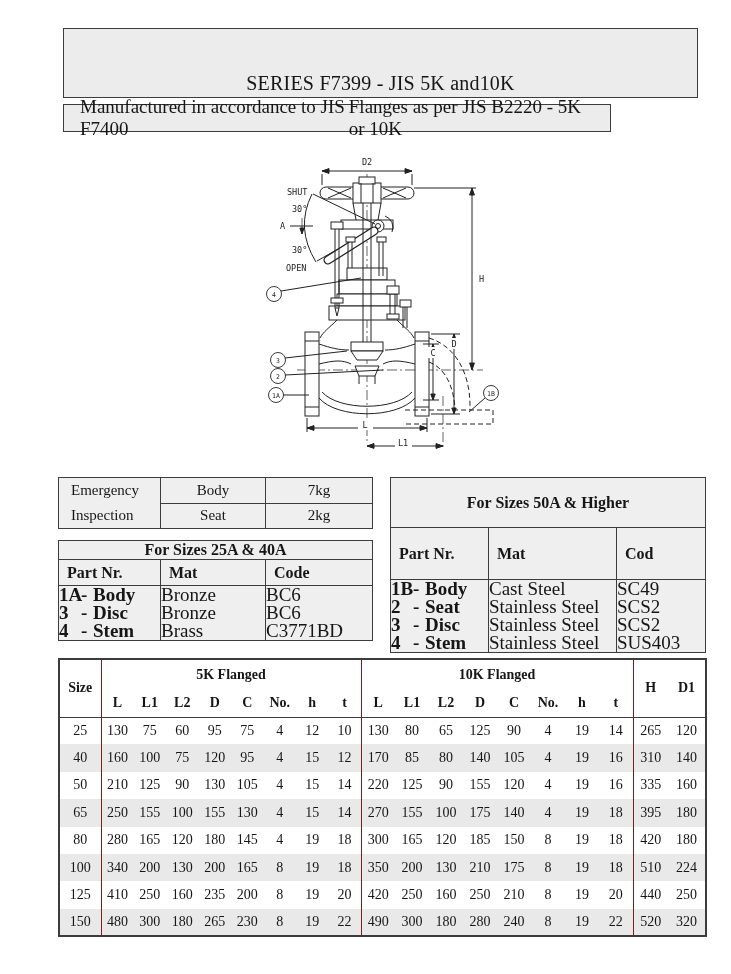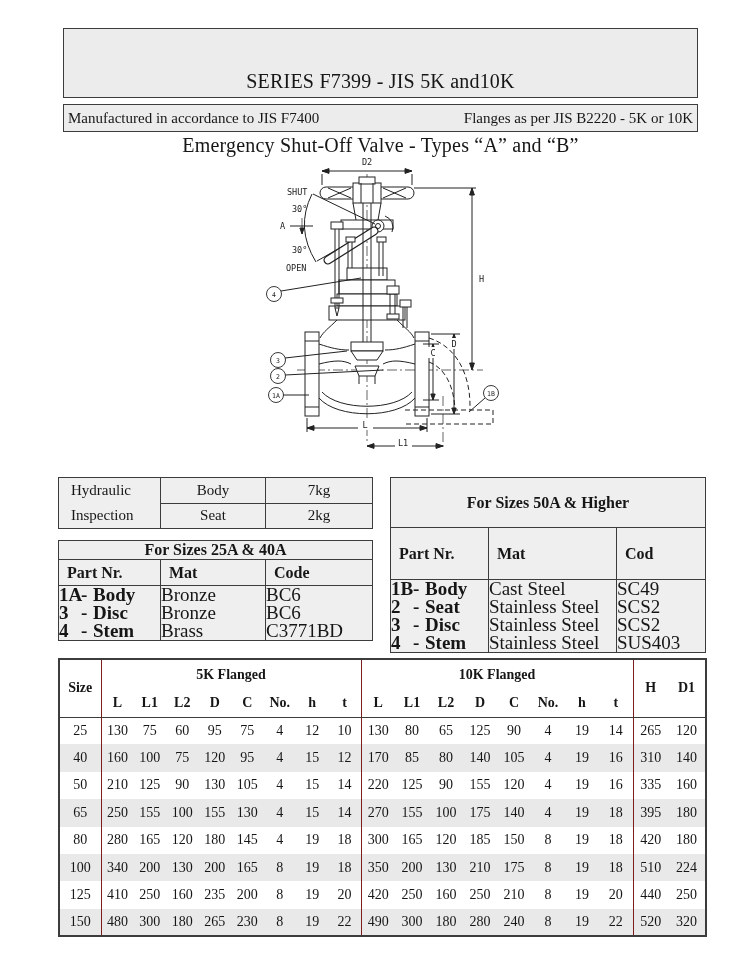--- a/index.html
+++ b/index.html
@@ -2,22 +2,22 @@
 <html><head>
 <meta charset="utf-8">
 <style>
   html,body{margin:0;padding:0;background:#fff;}
   .page{position:relative;width:731px;height:974px;background:#fff;
         font-family:"Liberation Serif",serif;color:#161616;overflow:hidden;}
   .panel{position:absolute;background:#ececec;border:1px solid #3c3c3c;box-sizing:border-box;}
   .title-box{left:63px;top:28px;width:635px;height:70px;display:flex;flex-direction:column;
              justify-content:space-evenly;text-align:center;}
   .title-line{font-size:20px;letter-spacing:.2px;margin-top:41px;}
-  .note-bar{left:63px;top:104px;width:635px;height:28px;display:flex;align-items:center;
-            justify-content:space-between;padding:0 4px;font-size:15px;}
+  .note-bar{left:63px;top:104px;width:548px;height:28px;display:flex;align-items:center;
+            justify-content:space-between;padding:0 16px;font-size:19px;}
   
   table{border-collapse:collapse;}
   .smalltbl{position:absolute;background:#efefef;table-layout:fixed;}
   .smalltbl th,.smalltbl td{border:1px solid #3c3c3c;font-size:15px;padding:0;box-sizing:border-box;}
   .smalltbl .ttl{font-weight:bold;text-align:center;font-size:16px;}
   .smalltbl .colhdr{font-weight:bold;text-align:left;padding-left:8px;font-size:16px;}
   .smalltbl td.val{text-align:center;}
   .smalltbl td.lbl{text-align:left;padding-left:12px;}
   .pcell{vertical-align:top;padding:3px 0 2px 8px;}
   .pline{line-height:18px;font-size:19px;white-space:nowrap;}
@@ -40,21 +40,20 @@
   .drawing text{font-family:"DejaVu Sans Mono",monospace;font-size:8.5px;fill:#222;}
   .drawing text.bl{font-size:6.5px;}
 </style>
 </head>
 <body>
 
 <div class="page">
 
   <div class="panel title-box">
     <div class="title-line">SERIES F7399 - JIS 5K and10K</div>
-    <div class="title-line">Emergency Shut-Off Valve - Types “A” and “B”</div>
   </div>
 
   <div class="panel note-bar">
     <span>Manufactured in accordance to JIS F7400</span>
     <span>Flanges as per JIS B2220 - 5K or 10K</span>
   </div>
 
   <svg class="drawing" viewBox="0 0 290 320">
     <g stroke="#222" stroke-width="1" fill="none">
 
@@ -222,21 +221,21 @@
 
   <table class="smalltbl" style="left:58px;top:477px;width:314px;">
     <colgroup>
         <col style="width:102px">
         <col style="width:105px">
         <col style="width:107px">
       </colgroup>
     <tbody>
         <tr>
       <td class="lbl" rowspan="2">
-        <div style="line-height:25px">Hydraulic</div>
+        <div style="line-height:25px">Emergency</div>
         <div style="line-height:25px">Inspection</div>
       </td>
       <td class="val" style="height:25px">Body</td>
       <td class="val">7kg</td>
     </tr>
     <tr>
       <td class="val" style="height:25px">Seat</td>
       <td class="val">2kg</td>
     </tr>
   </tbody>

